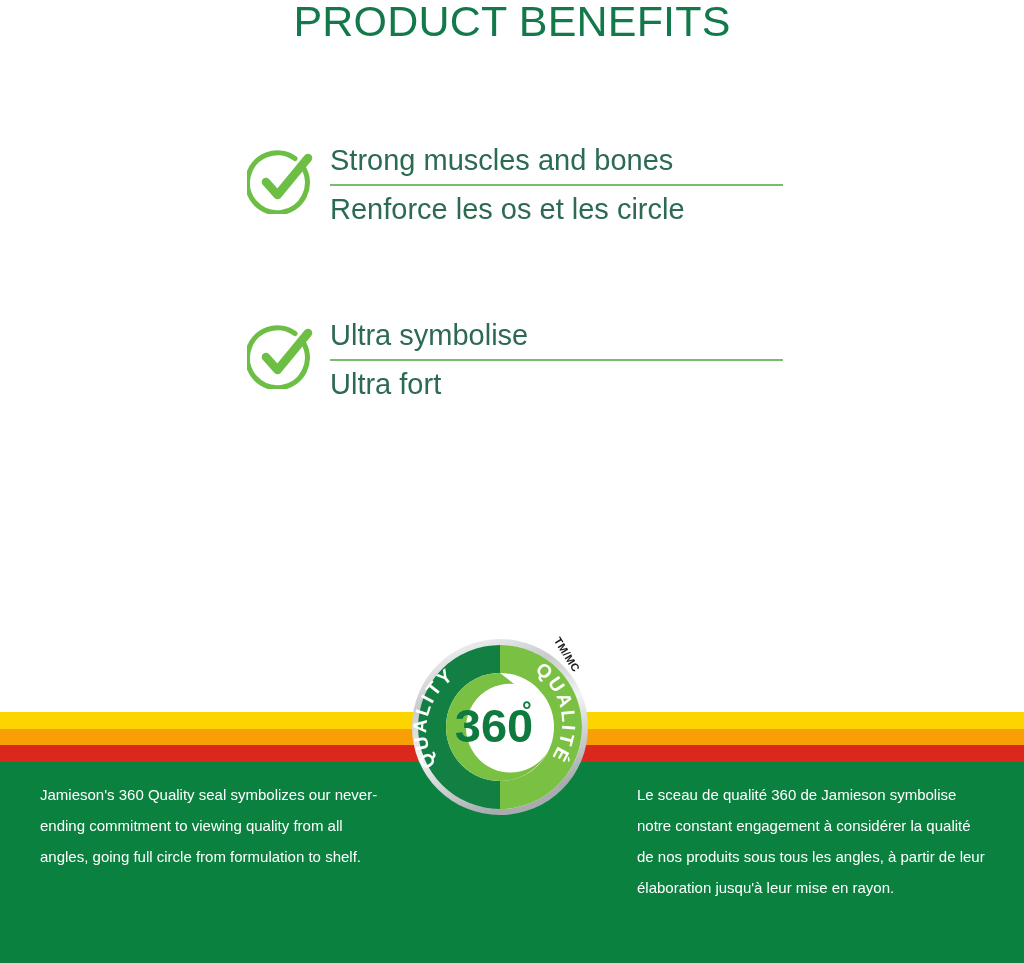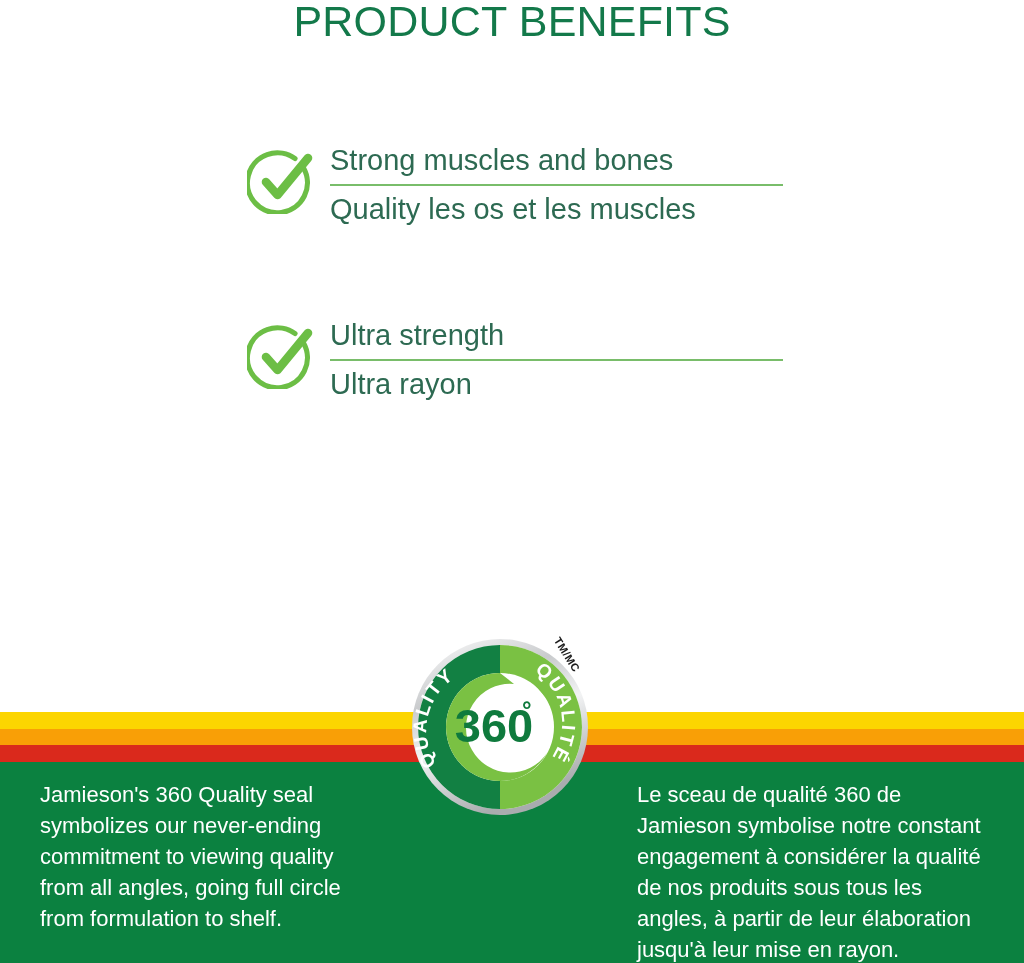--- a/index.html
+++ b/index.html
@@ -91,21 +91,21 @@
     position: absolute;
     left: 0;
     top: 762px;
     width: 1024px;
     height: 201px;
     background: #0b8140;
   }
   .footer-text {
     position: absolute;
     color: #ffffff;
-    font-size: 22px;
+    font-size: 15px;
     line-height: 31px;
   }
   .footer-text-left  { left: 40px;  top: 17px; width: 340px; }
   .footer-text-right { left: 637px; top: 17px; width: 350px; }
 
   
   .seal {
     position: absolute;
     left: 410px;
     top: 638px;
@@ -138,36 +138,36 @@
   <div class="benefit">
     <span class="benefit-check">
       <svg viewBox="0 0 68 68" width="68" height="68">
         <path d="M56.5 22 A30 30 0 1 1 48 12.5" fill="none" stroke="#6cbe45" stroke-width="5.2" stroke-linecap="round"></path>
         <path d="M19 36 L30.5 49 L61 12" fill="none" stroke="#6cbe45" stroke-width="8.6" stroke-linecap="round" stroke-linejoin="round"></path>
       </svg>
     </span>
     <div class="benefit-texts">
       <div class="benefit-en">Strong muscles and bones</div>
       <div class="benefit-rule"></div>
-      <div class="benefit-fr">Quality les os et les muscles</div>
+      <div class="benefit-fr">Renforce les os et les circle</div>
     </div>
   </div>
 
 
   <div class="benefit">
     <span class="benefit-check">
       <svg viewBox="0 0 68 68" width="68" height="68">
         <path d="M56.5 22 A30 30 0 1 1 48 12.5" fill="none" stroke="#6cbe45" stroke-width="5.2" stroke-linecap="round"></path>
         <path d="M19 36 L30.5 49 L61 12" fill="none" stroke="#6cbe45" stroke-width="8.6" stroke-linecap="round" stroke-linejoin="round"></path>
       </svg>
     </span>
     <div class="benefit-texts">
-      <div class="benefit-en">Ultra strength</div>
+      <div class="benefit-en">Ultra symbolise</div>
       <div class="benefit-rule"></div>
-      <div class="benefit-fr">Ultra rayon</div>
+      <div class="benefit-fr">Ultra fort</div>
     </div>
   </div>
 
 </div>
 
 <div class="stripe stripe-yellow"></div>
 <div class="stripe stripe-orange"></div>
 <div class="stripe stripe-red"></div>
 
 <div class="footer">

